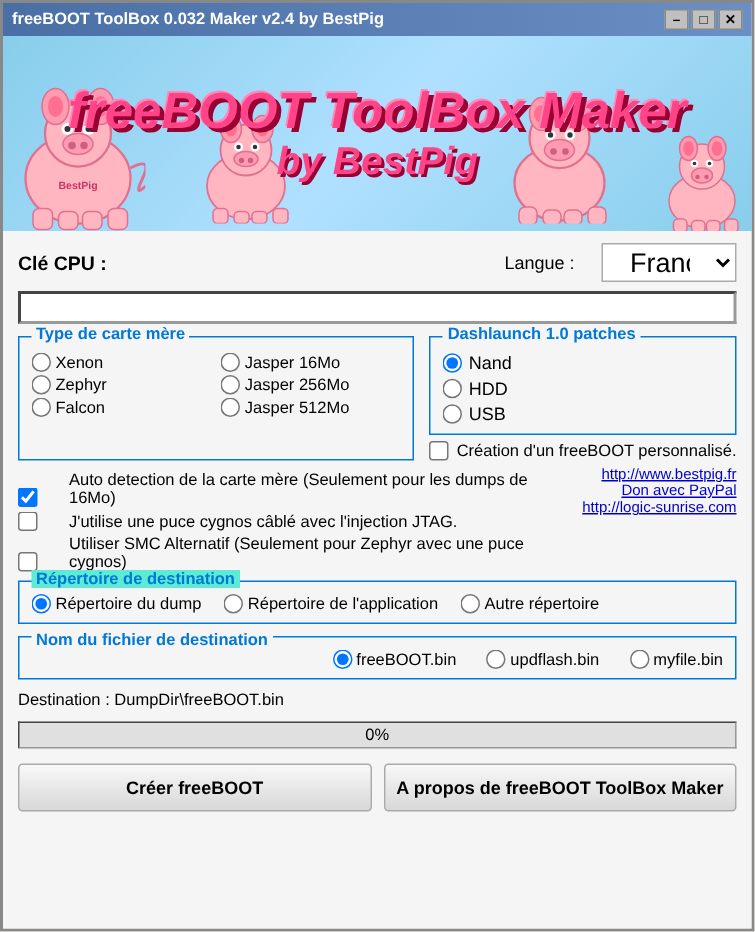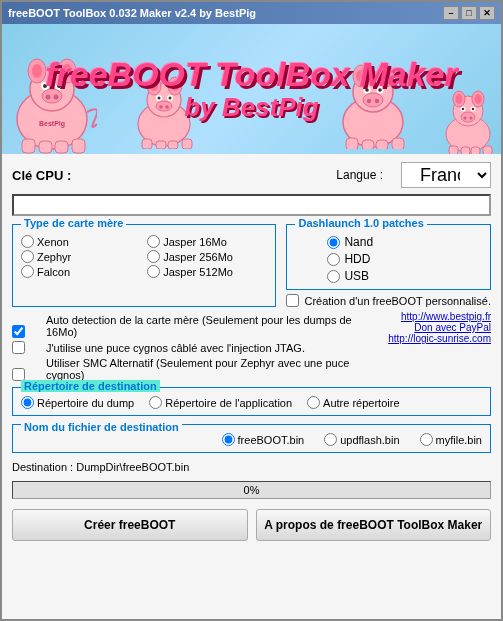--- a/index.html
+++ b/index.html
@@ -135,23 +135,21 @@
     }
     .radio-col {
       display: flex;
       flex-direction: column;
       gap: 3px;
       margin-top: 6px;
     }
     .radio-col label {
       font-size: 12px;
       display: flex;
-      align-items: center;
       gap: 4px;
-      margin-left: 32px;
     }
     .carte-mere-grid {
       display: grid;
       grid-template-columns: 1fr 1fr;
       gap: 2px 6px;
       margin-top: 6px;
     }
     .carte-mere-grid label {
       font-size: 11px;
       display: flex;

